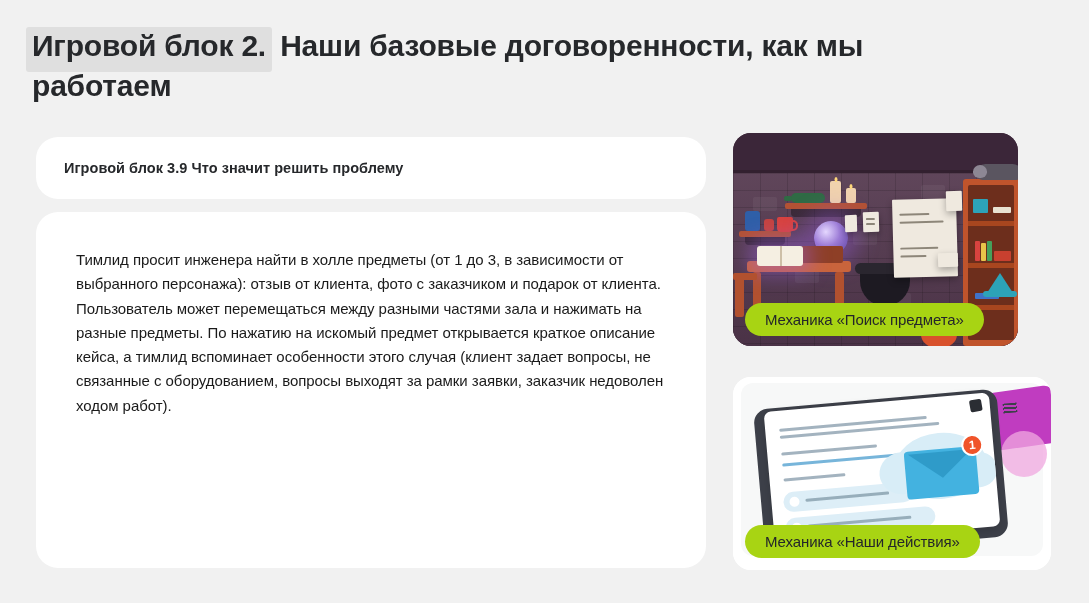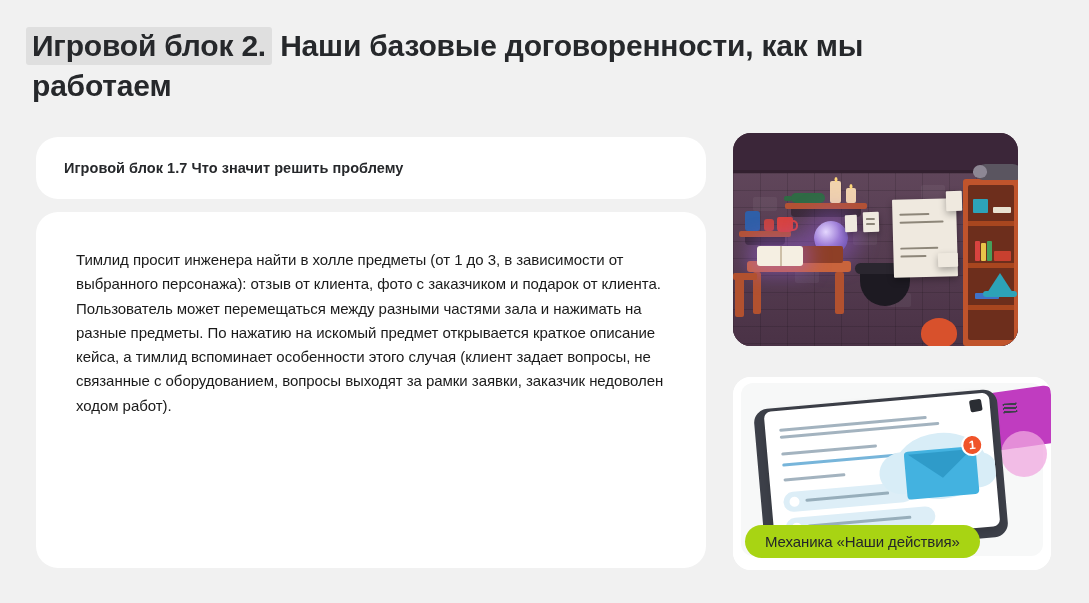--- a/index.html
+++ b/index.html
@@ -25,21 +25,21 @@
     width: 960px;
     font-size: 30px;
     line-height: 1.32;
     font-weight: 700;
     letter-spacing: -0.2px;
     color: #26282b;
   }
   .title-highlight {
     background: #dfdfdf;
     border-radius: 3px;
-    padding: 2px 6px 3px 6px;
+    padding: 2px 6px 10px 6px;
     margin-left: -6px;
     box-decoration-break: clone;
     -webkit-box-decoration-break: clone;
   }
 
   
   .left-col {
     position: absolute;
     left: 36px;
     top: 137px;
@@ -256,21 +256,21 @@
 </head>
 <body>
 
 <h1 class="page-title">
   <span class="title-highlight">Игровой блок 2.</span><span> Наши базовые договоренности, как мы работаем</span>
 </h1>
 
 <div class="left-col">
 
   <div class="card card-header">
-    <span class="card-header-text">Игровой блок 1.7 Что значит решить проблему</span>
+    <span class="card-header-text">Игровой блок 3.9 Что значит решить проблему</span>
   </div>
 
   <div class="card card-body">
     <p class="body-para">Тимлид просит инженера найти в холле предметы (от 1 до 3, в зависимости от выбранного персонажа): отзыв от клиента, фото с заказчиком и подарок от клиента. Пользователь может перемещаться между разными частями зала и нажимать на разные предметы. По нажатию на искомый предмет открывается краткое описание кейса, а тимлид вспоминает особенности этого случая (клиент задает вопросы, не связанные с оборудованием, вопросы выходят за рамки заявки, заказчик недоволен ходом работ).</p>
   </div>
 
 </div>
 
 <div class="right-col">
 
@@ -335,20 +335,21 @@
         <div class="bk" style="left:18px;top:64px;width:5px;height:18px;background:#e8c34a;"></div>
         <div class="bk" style="left:24px;top:62px;width:5px;height:20px;background:#45a05c;"></div>
         <div class="bk" style="left:31px;top:72px;width:17px;height:10px;background:#c8402f;"></div>
         <div class="bk" style="left:12px;top:114px;width:24px;height:6px;background:#3f72c9;"></div>
         <div class="hat" style="left:24px;top:94px;"></div>
       </div>
       <div class="cat" style="left:243px;top:31px;"></div>
       <div class="pumpkin" style="left:188px;top:185px;"></div>
     </div>
 
+    <span class="badge b1">Механика «Поиск предмета»</span>
   </div>
 
   <div class="media-card second">
     <div class="tablet-scene">
       <div class="scene-bg"></div>
       <div class="pink-blob"></div>
       <div class="pink-blob2"></div>
 
       <div class="tablet-back"></div>
       <div class="speaker" style="right:34px;top:26px;"></div>

